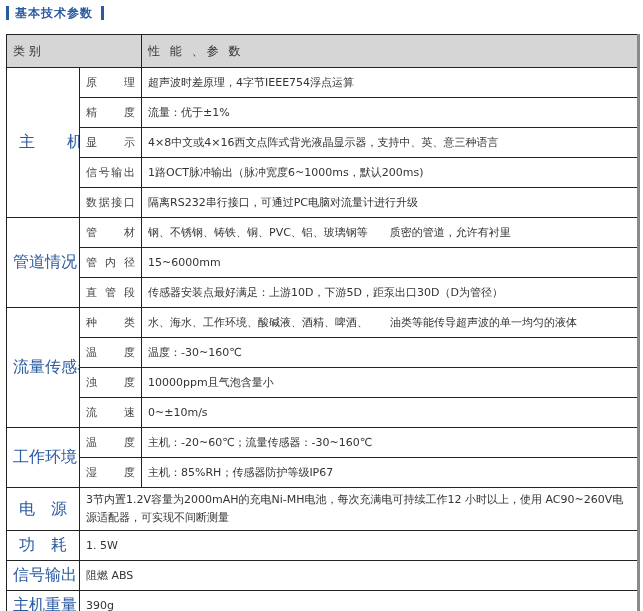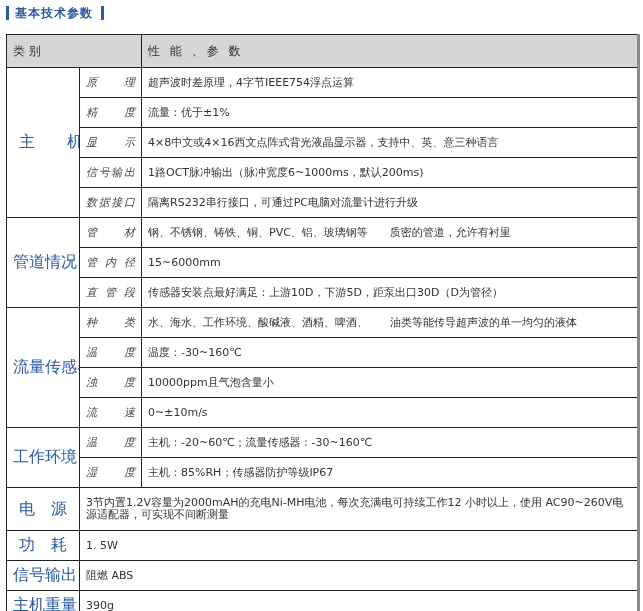--- a/index.html
+++ b/index.html
@@ -30,23 +30,23 @@
   }
   table.spec thead th {
     background: #d6d6d6; height: 32px; font-size: 12px; color: #333; margin-left: 8px;
   }
   th.h-cat { padding-left: 20px; }
   th.h-perf { text-align: center; letter-spacing: 3px; }
   td.cat {
     color: #2a5aa0; font-size: 16px; text-align: center;
   }
   td.cat.spread { text-align: justify; text-align-last: justify; padding: 0 12px; }
-  td.sub { color: #444; text-align: justify; text-align-last: justify; padding: 0 6px; font-style: italic; }
+  td.sub { color: #444; text-align: justify; text-align-last: justify; padding: 0 6px; }
   td.val { color: #333; }
-  td.val.wrap { white-space: normal; line-height: 12px; padding-top: 3px; padding-bottom: 3px; height: 36px; }
+  td.val.wrap { white-space: normal; line-height: 18px; padding-top: 3px; padding-bottom: 3px; height: 36px; }
 </style>
 </head>
 <body>
 
 <div class="section-title">
   <span class="bar left"></span>
   <span>基本技术参数</span>
   <span class="bar right"></span>
 </div>
 

